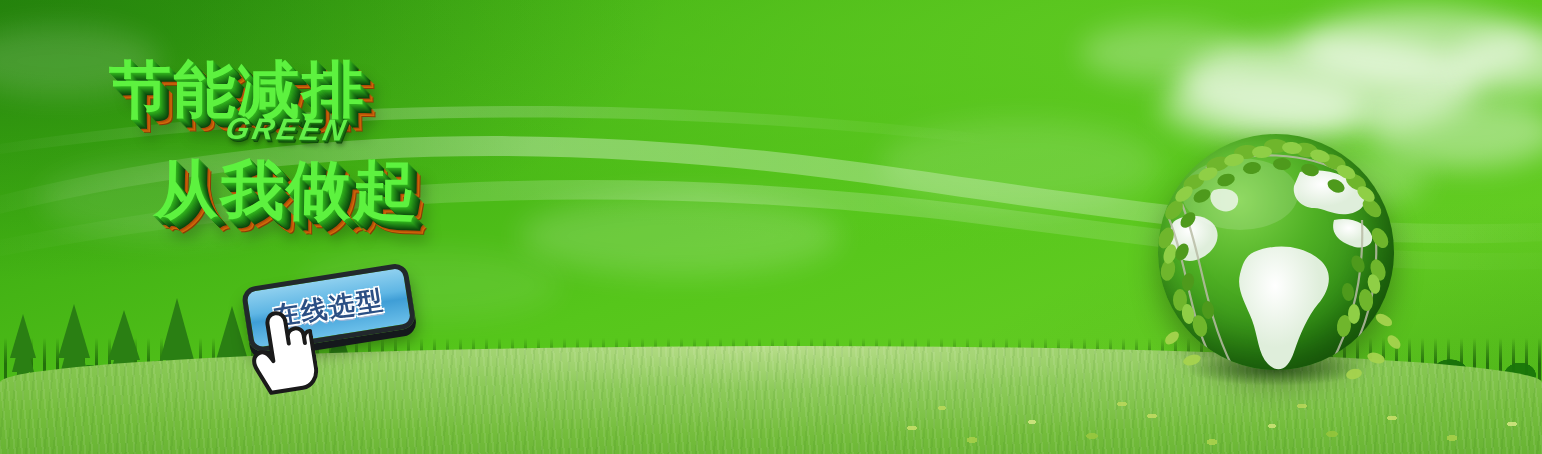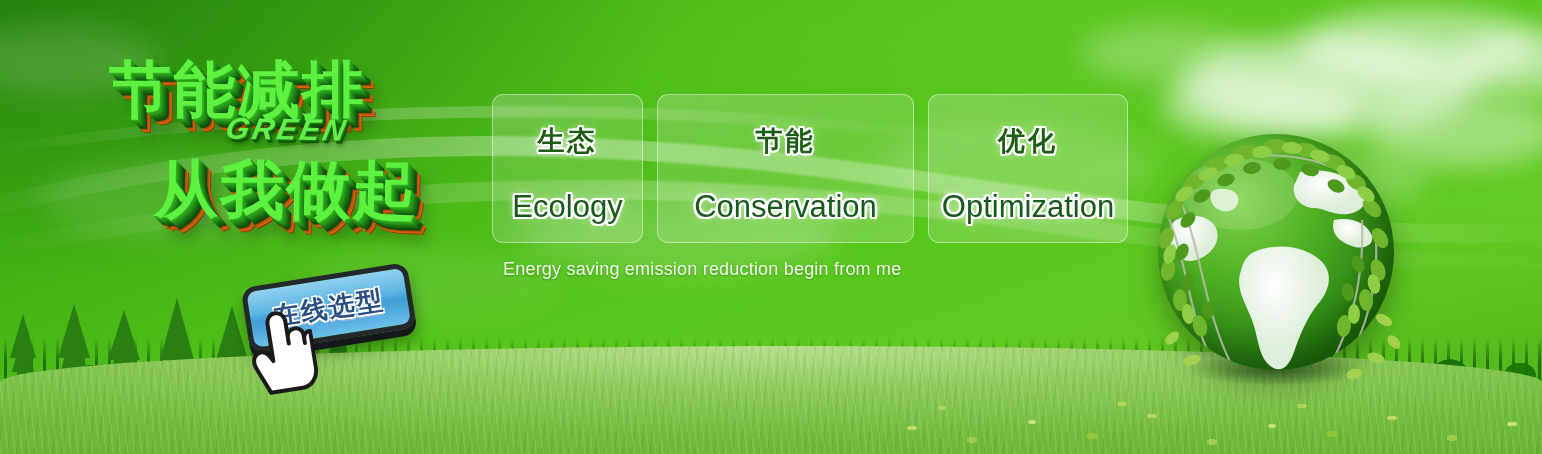--- a/index.html
+++ b/index.html
@@ -421,30 +421,15 @@
 
   <div class="cta-wrap">
     <div class="cta-btn">
       <span class="cta-label">在线选型</span>
     </div>
     <svg class="cursor-hand" viewBox="0 0 74 86">
       <path d="M24,82 L14,58 C10,49 12,43 18,41 C23,39 27,43 30,49 L31,51 L31,14 C31,8 35,4 40,4 C45,4 49,8 49,14 L49,36 L49,30 C49,25 53,22 57,22 C61,22 65,25 65,30 L65,38 L65,34 C65,29 69,26 72,27 L72,64 C72,74 65,82 56,82 Z" fill="#ffffff" stroke="#1a1a1a" stroke-width="4" stroke-linejoin="round"></path>
     </svg>
   </div>
 
-  <div class="cards">
-    <div class="card">
-      <span class="card-cn">生态</span>
-      <span class="card-en">Ecology</span>
-    </div>
-    <div class="card wide">
-      <span class="card-cn">节能</span>
-      <span class="card-en">Conservation</span>
-    </div>
-    <div class="card mid">
-      <span class="card-cn">优化</span>
-      <span class="card-en">Optimization</span>
-    </div>
-  </div>
-
-  <div class="tagline">Energy saving emission reduction begin from me</div>
+
 
 </div>
 
 </body></html>

